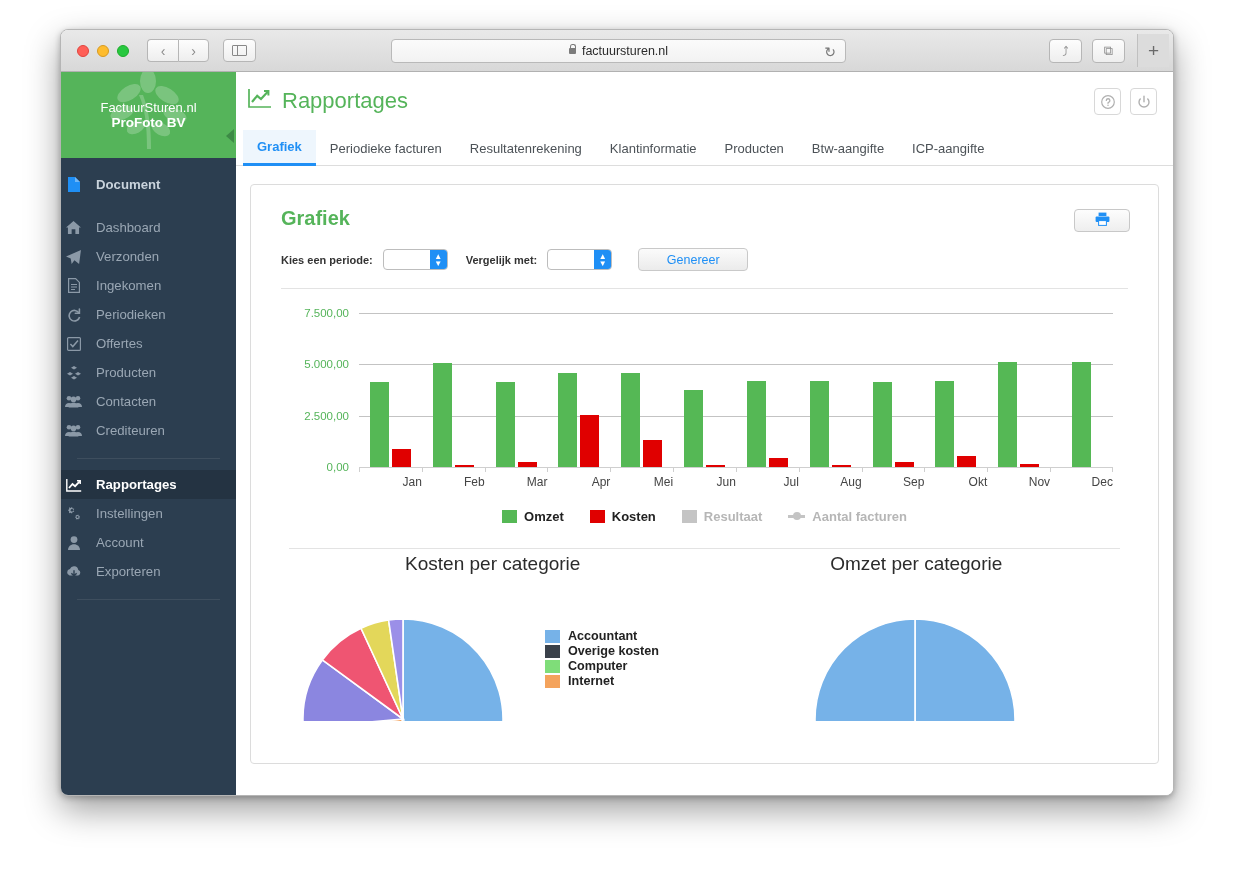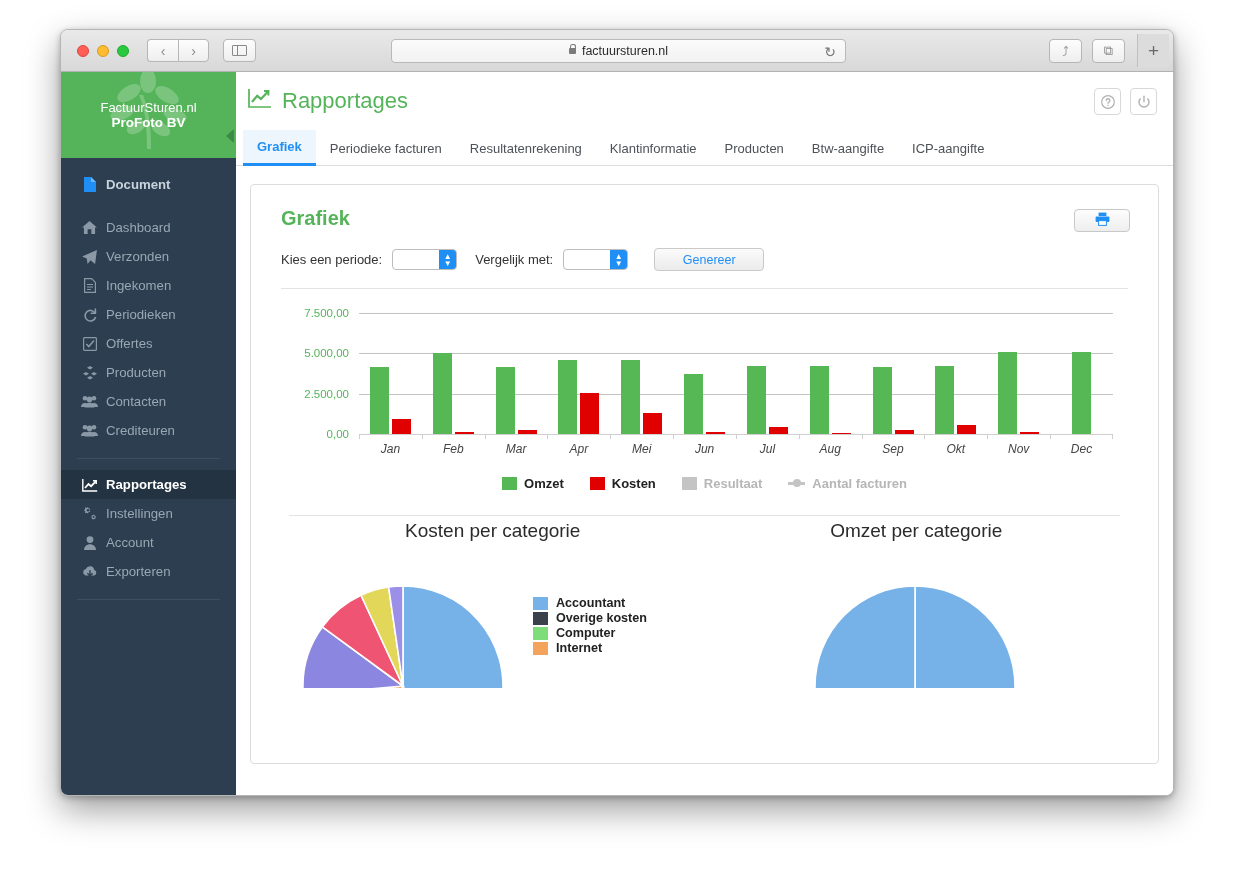--- a/index.html
+++ b/index.html
@@ -127,21 +127,21 @@
   .brand-line1 { color:#ffffff; font-size:13px; position:relative; z-index:2; }
   .brand-line2 { color:#ffffff; font-size:13.5px; font-weight:bold; position:relative; z-index:2; }
   .collapse-arrow {
     position:absolute; right:2px; bottom:15px;
     width:0;height:0;border-top:7px solid transparent;border-bottom:7px solid transparent;
     border-right:8px solid #3d8a46;
   }
 
   .navlist { padding-top: 12px; }
   .navitem {
-    display:flex; align-items:center; height:29px; padding-left:20px; gap:8px;
+    display:flex; align-items:center; height:29px; padding-left:4px; gap:14px;
     color:#9aa7b4; font-size:13.2px;
   }
   .navitem.top { margin-bottom: 14px; }
   .navitem .ico { width:17px; display:flex; justify-content:center; color:#8b99a7; }
   .navitem.doc .ico { color:#1f8ff5; }
   .navitem.doc .lbl { color:#c9d3dc; font-weight:bold; }
   .navitem.active { background:#243342; }
   .navitem.active .lbl { color:#ffffff; font-weight:bold; }
   .navitem.active .ico { color:#ffffff; }
   .navsep { height:1px; background:#3e4e5e; margin:13px 16px 11px 16px; }
@@ -193,21 +193,21 @@
     background:linear-gradient(#fdfdfd,#eeeeee);
     border:1px solid #c8c8c8; border-radius:4px;
     display:flex; align-items:center; justify-content:center;
     color:#1f8ff5;
   }
   .controls {
     display:flex; align-items:center; gap:0;
     margin-top: 18px; padding-bottom: 17px;
     border-bottom:1px solid #e3e3e3;
   }
-  .ctl-label { font-size:13px; font-weight:normal; color:#333;text-align:right; }
+  .ctl-label { font-size:11px; font-weight:bold; color:#333;text-align:right; }
   .selbox {
     position:relative; margin-left:10px; margin-right:18px;
     width:65px; height:21px;
     background:#ffffff; border:1px solid #bdbdbd; border-radius:4px;
   }
   .selbox .arrowbox {
     position:absolute; right:0; top:0; bottom:0; width:17px;
     background:#1f8ff5; border-radius:0 3px 3px 0;
     display:flex; flex-direction:column; align-items:center; justify-content:center;
     color:#fff; font-size:8px; line-height:7px;
@@ -217,21 +217,21 @@
     background:linear-gradient(#fbfbfb,#ebebeb);
     border:1px solid #c9c9c9; border-radius:4px;
     display:flex; align-items:center; justify-content:center;
     font-size:12.5px; color:#1f8ff5;
   }
 
   
   .chartwrap { margin-top: 18px; position:relative; }
   .chart-title { text-align:center; font-size:19px; color:#2b2b2b; }
   .plot {
-    position:relative; margin-top:24px; height:122px;
+    position:relative; margin-top:24px; height:155px;
     margin-left:78px; margin-right:15px;
     border-bottom:1px solid #cfcfcf;
   }
   .gridline { position:absolute; left:0; right:0; height:1px; background:#c3c3c3; }
   .ytick {
     position:absolute; right: 100%; margin-right:10px;
     transform: translateY(-50%);
     font-size:11.5px; color:#55b45a; white-space:nowrap;
   }
   .bars { position:absolute; left:0; right:0; bottom:0; top:0; display:flex; }
@@ -239,21 +239,21 @@
   .bargroup:before {
     content:""; position:absolute; left:0; bottom:-5px; width:1px; height:5px; background:#cfcfcf;
   }
   .bargroup:last-child:after {
     content:""; position:absolute; right:0; bottom:-5px; width:1px; height:5px; background:#cfcfcf;
   }
   .bar { width:19px; }
   .bar.omzet { background:#55b855; }
   .bar.kosten { background:#e00000; }
   .xlabels { margin-left:78px; margin-right:15px; display:flex; margin-top:7px; }
-  .xlabel { flex:1; text-align:center; font-size:12px; color:#444;font-style:italic; }
+  .xlabel { flex:1; text-align:right; font-size:12px; color:#444; }
 
   .legend { display:flex; justify-content:center; gap:26px; margin-top:20px; align-items:center; }
   .lgitem { display:flex; align-items:center; gap:7px; font-size:13px; font-weight:bold; color:#222; }
   .lgswatch { width:15px; height:13px; }
   .lgitem.muted { color:#b6b6b6; }
   .lgline { width:17px; height:3px; background:#c4c4c4; position:relative; }
   .lgline:after {
     content:""; position:absolute; left:5px; top:-3px; width:8px; height:8px;
     border-radius:50%; background:#c4c4c4;
   }
@@ -261,21 +261,21 @@
   .hr2 { height:1px; background:#e3e3e3; margin: 24px 8px 0 8px; }
 
   
   .pies { display:flex; margin-top: 4px; }
   .piecol { flex:1; position:relative; }
   .pie-title { text-align:center; font-size:19px; color:#2b2b2b; }
   .pie-area { position:relative; height:120px; margin-top:26px; }
   .pieholder { position:absolute; left:22px; top:0; }
   .pieholder.right { left:110px; }
   .pielegend {
-    position:absolute; left:252px; top:28px;
+    position:absolute; left:264px; top:28px;
     display:flex; flex-direction:column; gap:1px;
   }
   .plitem { display:flex; align-items:center; gap:8px; font-size:12.6px; font-weight:bold; color:#222; }
   .plsw { width:15px; height:13px; flex:none; }
 </style>
 </head>
 <body>
 
 <div class="stage">
   <div class="browser">

